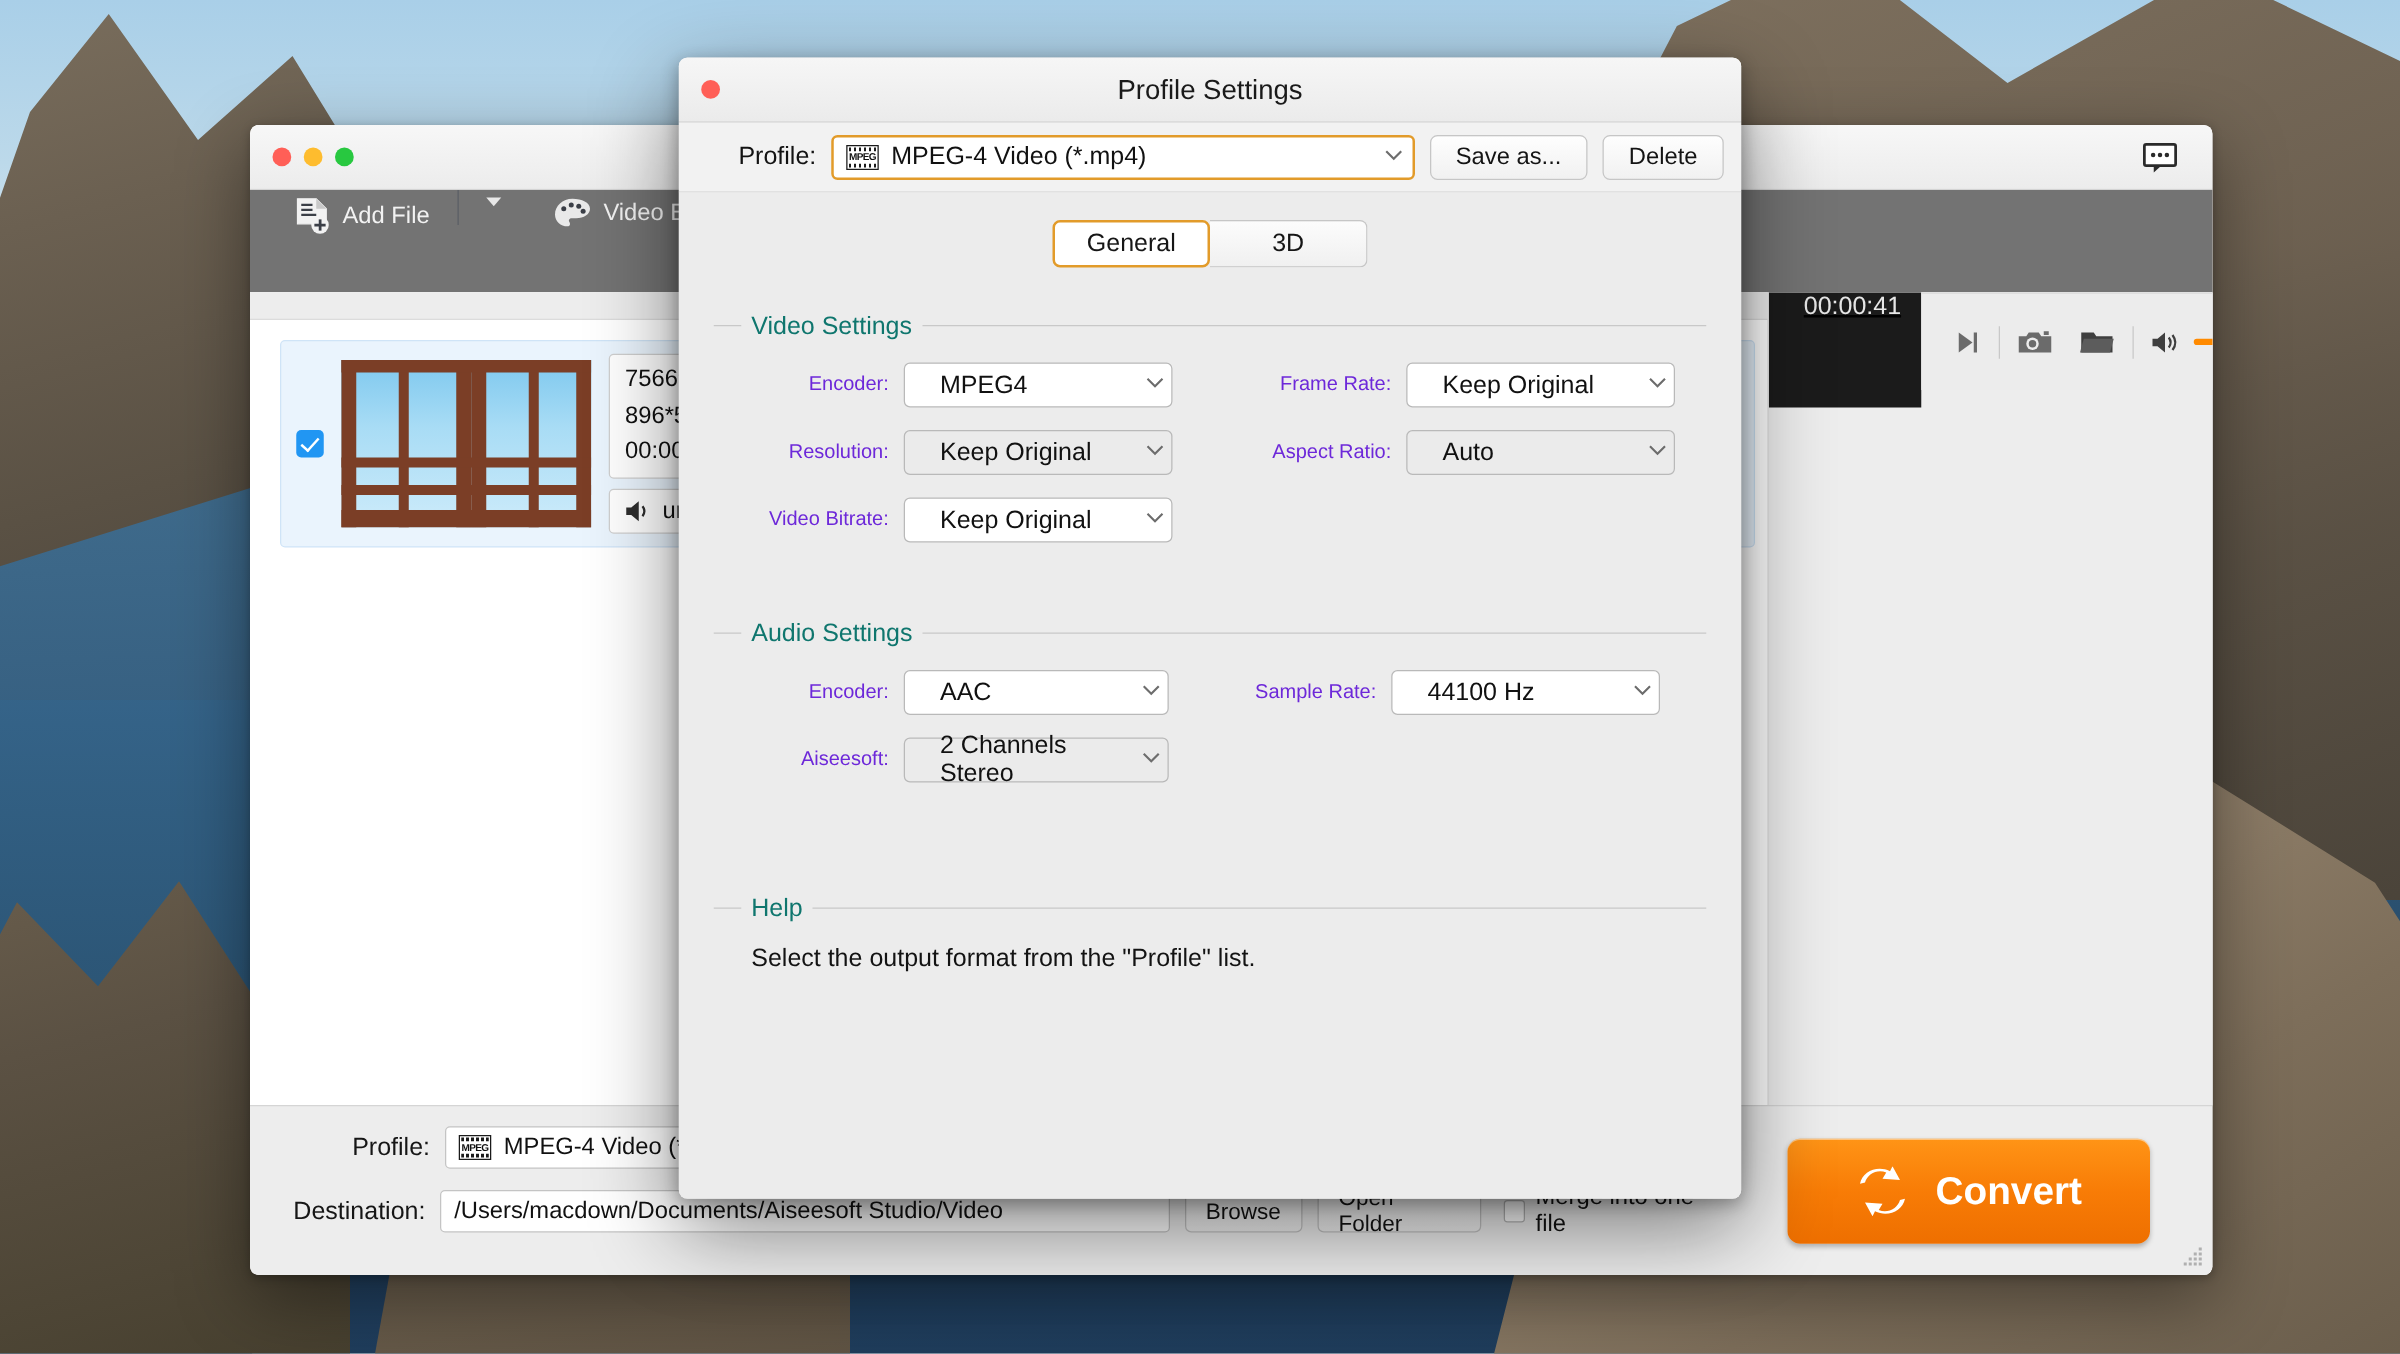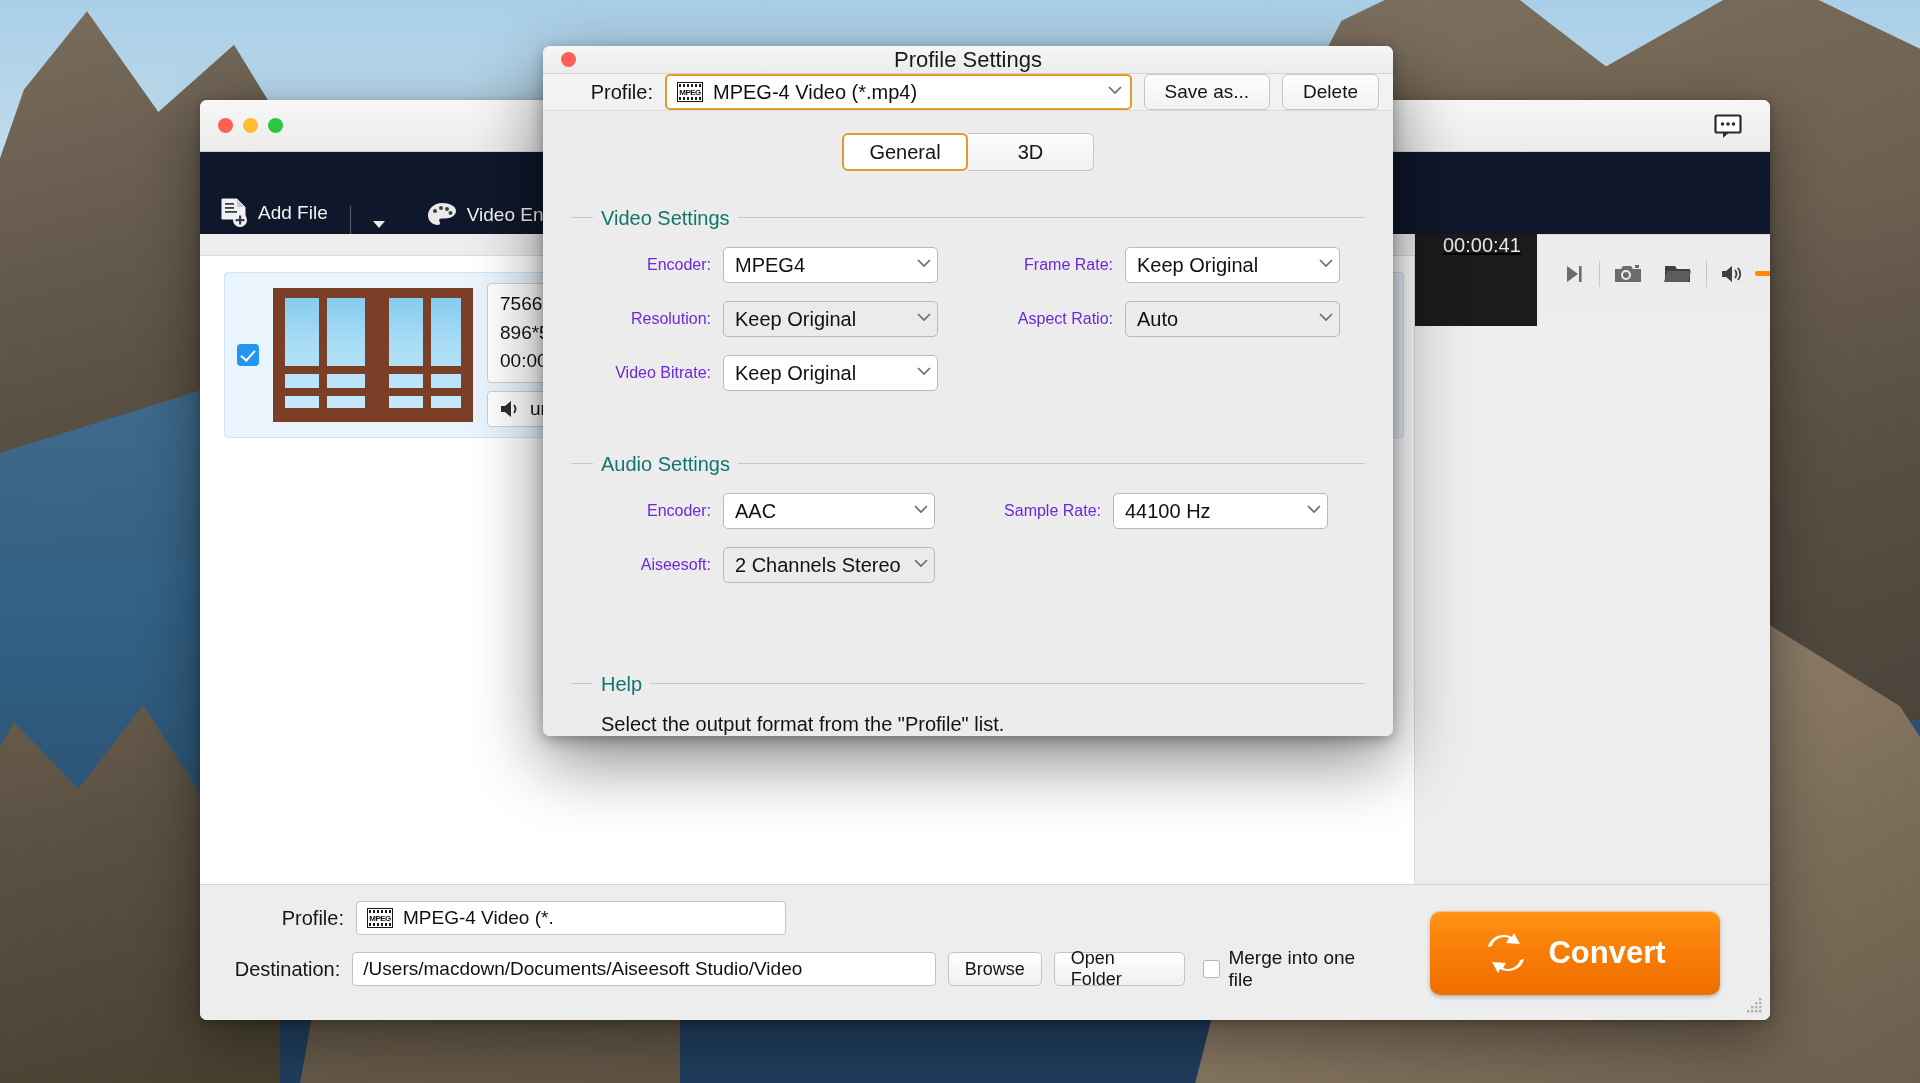--- a/index.html
+++ b/index.html
@@ -83,23 +83,23 @@
   }
   .traffic { display: flex; gap: 10px; margin-left: 18px; }
   .dot { width: 15px; height: 15px; border-radius: 50%; }
   .dot.red { background:#ff5f57; }
   .dot.yellow { background:#febc2e; }
   .dot.green { background:#28c840; }
   .feedback-icon { position: absolute; right: 26px; top: 14px; }
 
   .toolbar {
     height: 82px;
-    background: #0f172a;
-    display: flex; align-items: flex-end;
-    padding-left: 8px;
+    background: #737373;
+    display: flex; align-items: flex-start;
+    padding-left: 24px;
     gap: 0;
   }
   .tool-btn {
     display: flex; align-items: center; gap: 10px;
     color: #f2f2f2; font-size: 19px;
     padding: 6px 12px;
     cursor: default;
   }
   .tool-sep { width:1px; height: 28px; background:#5b5f66; margin: 0 10px; }
   .caret-down { width:0;height:0;border-left:6px solid transparent;border-right:6px solid transparent;border-top:7px solid #e8e8e8; }
@@ -221,21 +221,21 @@
     box-shadow: inset 0 1px 0 rgba(255,255,255,.45), 0 2px 4px rgba(0,0,0,.25);
     display:flex; align-items:center; justify-content:center; gap: 20px;
     color:#fff; font-size: 31px; font-weight: 700;
   }
   .resize-grip { position:absolute; right:6px; bottom:6px; width:18px;height:18px; }
 
   
   #dialog {
     position: absolute;
     left: 543px; top: 46px;
-    width: 850px; height: 690px;
+    width: 850px; height: 913px;
     background: #ececec;
     border-radius: 7px;
     box-shadow: 0 24px 70px rgba(0,0,0,.48), 0 4px 14px rgba(0,0,0,.3);
     overflow: hidden;
     display:flex; flex-direction: column;
   }
   .dlg-title {
     height: 52px; background: linear-gradient(180deg,#f6f6f6,#ebebeb);
     border-bottom:1px solid #d6d6d6;
     display:flex; align-items:center; position:relative;
@@ -296,21 +296,21 @@
   }
   .group-label {
     position: absolute; left: 22px; top: 0px;
     background:#ececec; padding: 0 8px; font-size: 20px; color:#0f766e;
   }
   .grid2 { display:grid; grid-template-columns: 1fr 1fr; row-gap: 18px; margin-top: 22px; }
   .fld { display:flex; align-items:center; gap: 12px; }
   .fld .lbl { font-size: 16px; color:#6d28d9; text-align:right; }
   .sel {
     height: 36px; background:#fff; border:1px solid #b9b9b9; border-radius:5px;
-    display:flex; align-items:center; padding: 0 8px 0 11px;
+    display:flex; align-items:center; padding: 0 8px 0 28px;
     font-size: 20px; color:#111;
   }
   .sel.grey { background:#ebebeb; }
   .sel .chev { margin-left:auto; }
 
   .help-text { margin: 22px 0 0 30px; font-size: 20px; color:#131313; }
 
   .dlg-footer {
     height: 82px; background:#ececec; border-top:1px solid #d9d9d9;
     display:flex; align-items:center; padding: 0 26px;

